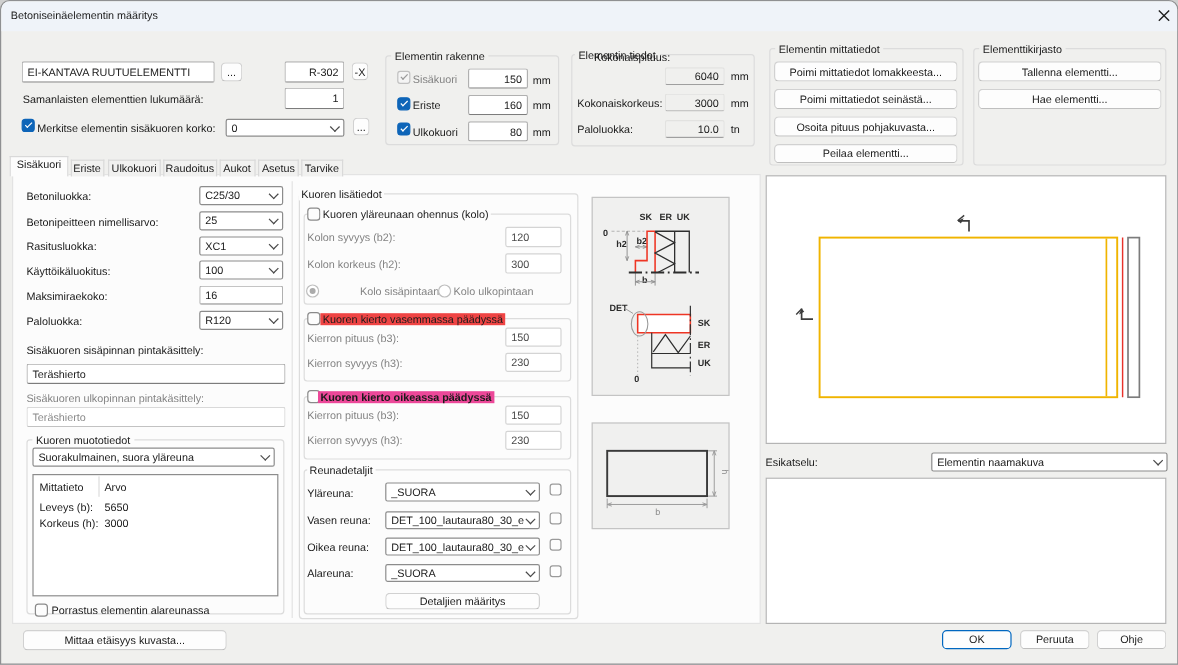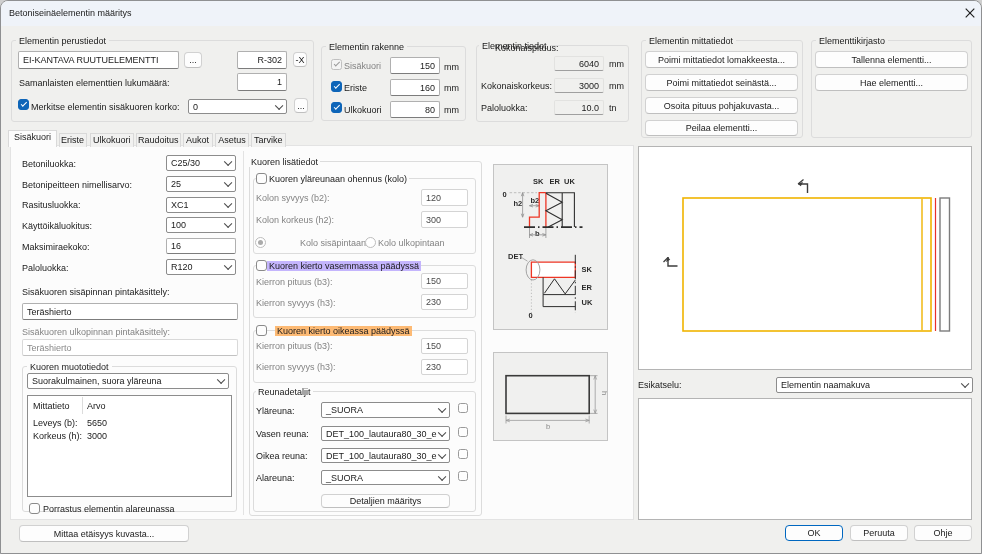--- a/index.html
+++ b/index.html
@@ -63,23 +63,20 @@
 </head>
 <body>
 <div id="win">
   <div id="titlebar">
     <div class="t">Betoniseinäelementin määritys</div>
     <svg class="ov" style="left:964px; top:6.5px;" width="10" height="10" viewBox="0 0 10 10">
         <path d="M0.7 0.7 L9.3 9.3 M9.3 0.7 L0.7 9.3" stroke="#1f1f1f" stroke-width="1.15" fill="none"></path>
       </svg>
   </div>
 
-  <div class="grp" style="left:10px; top:39px; width:303px; height:82px;">
-      <div class="lbl">Elementin perustiedot</div>
-    </div>
   <div class="grp" style="left:320px; top:45px; width:145px; height:75px;">
       <div class="lbl">Elementin rakenne</div>
     </div>
   <div class="grp" style="left:475px; top:44px; width:153px; height:77px;">
       <div class="lbl" style="left:2px;">Elementin tiedot</div>
     </div>
   <div class="grp" style="left:640px; top:39px; width:162px; height:98px;">
       <div class="lbl">Elementin mittatiedot</div>
     </div>
   <div class="grp" style="left:810px; top:39px; width:161px; height:98px;">
@@ -184,29 +181,29 @@
   <div class="tb dis2" style="left:420px; top:188px; width:47px; height:17px;">120</div>
   <div class="lab gray" style="left:255px; top:214px;">Kolon korkeus (h2):</div>
   <div class="tb dis2" style="left:420px; top:210px; width:47px; height:17px;">300</div>
   <div class="rd sel" style="left:254px; top:236px;"></div>
   <div class="lab gray" style="left:267px; top:237px;padding-left:32px;">Kolo sisäpintaan</div>
   <div class="rd" style="left:364px; top:236px;"></div>
   <div class="lab gray" style="left:377px; top:237px;">Kolo ulkopintaan</div>
 
   <div class="grp grpw" style="left:252px; top:264px; width:223px; height:53px;"></div>
   <div class="cb off" style="left:255px; top:259px; width:11px; height:11px;"></div>
-  <div class="lab" style="left:266px; top:260px; background:#c4b5fd; padding:0 2px;">Kuoren kierto vasemmassa päädyssä</div>
+  <div class="lab" style="left:266px; top:260px; background:#ef4444; padding:0 2px;">Kuoren kierto vasemmassa päädyssä</div>
   <div class="lab gray" style="left:255px; top:275.5px;">Kierron pituus (b3):</div>
   <div class="tb dis2" style="left:420px; top:272px; width:47px; height:16px;">150</div>
   <div class="lab gray" style="left:255px; top:296.5px;">Kierron syvyys (h3):</div>
   <div class="tb dis2" style="left:420px; top:293px; width:47px; height:16px;">230</div>
 
   <div class="grp grpw" style="left:252px; top:329px; width:223px; height:53px;"></div>
   <div class="cb off" style="left:255px; top:324px; width:11px; height:11px;"></div>
-  <div class="lab" style="left:274px; top:325px; background:#fdba74; padding:0 2px;">Kuoren kierto oikeassa päädyssä</div>
+  <div class="lab" style="left:264px; top:325px; background:#ec4899; padding:0 2px;font-weight:bold;">Kuoren kierto oikeassa päädyssä</div>
   <div class="lab gray" style="left:255px; top:340px;">Kierron pituus (b3):</div>
   <div class="tb dis2" style="left:420px; top:337px; width:47px; height:16px;">150</div>
   <div class="lab gray" style="left:255px; top:361px;">Kierron syvyys (h3):</div>
   <div class="tb dis2" style="left:420px; top:358px; width:47px; height:16px;">230</div>
 
   <div class="grp grpw" style="left:252px; top:390px; width:223px; height:121px;">
       <div class="lbl" style="left:2px; padding:0 2px;">Reunadetaljit</div>
     </div>
   <div class="lab" style="left:255px; top:404.5px;">Yläreuna:</div>
   <div class="cmb" style="left:320px; top:401px; width:129px; height:16px;">_SUORA<span class="chev"></span></div>

